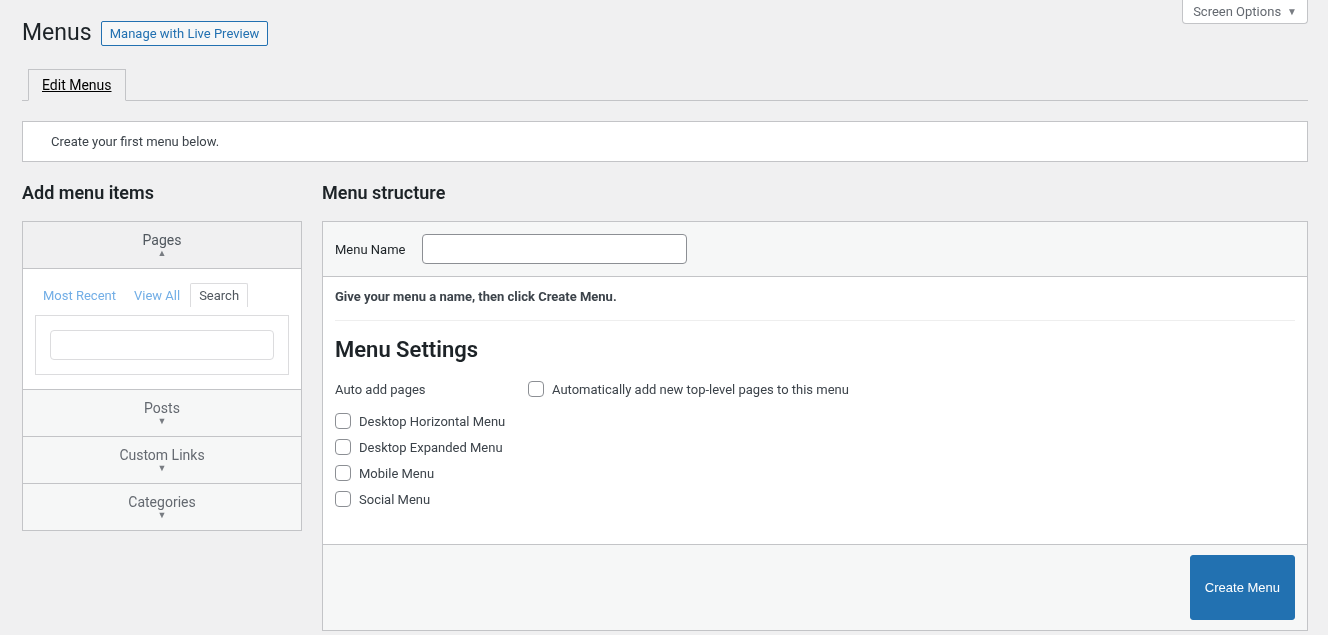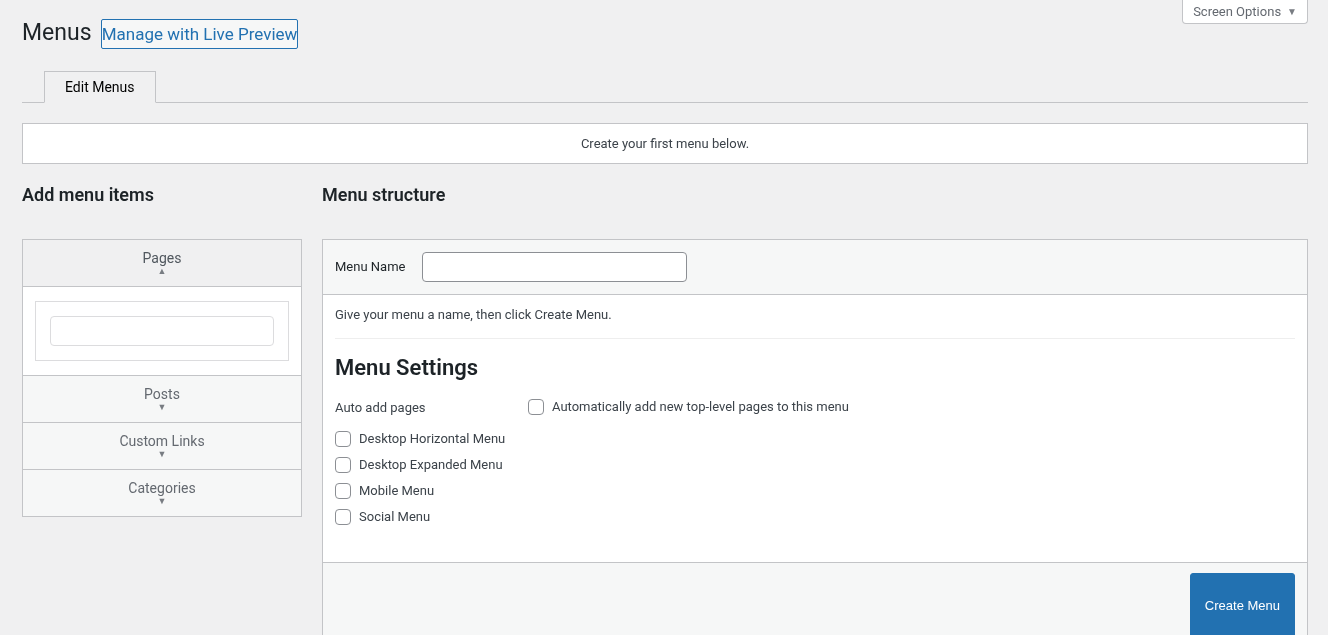--- a/index.html
+++ b/index.html
@@ -40,22 +40,22 @@
       font-size: 23px;
       font-weight: 400;
       color: #1d2327;
       display: inline-block;
       padding: 9px 0 4px 0;
       margin-top: 10px;
     }
     .title-action {
       display: inline-block;
       margin-left: 6px;
-      padding: 4px 0;
-      font-size: 17px;
+      padding: 4px 8px;
+      font-size: 13px;
       color: #2271b1;
       border: 1px solid #2271b1;
       border-radius: 2px;
       background: #f6f7f7;
       cursor: pointer;
       vertical-align: middle;
       position: relative;
       top: -3px;
     }
     .nav-tab-wrapper {
@@ -63,51 +63,51 @@
       margin-top: 18px;
       padding-left: 6px;
     }
     .nav-tab {
       display: inline-block;
       border: 1px solid #c3c4c7;
       border-bottom: none;
       background: #dcdcde;
       color: #50575e;
       font-size: 14px;
-      padding: 7px 20px;
-      margin-left: 16px;
+      padding: 7px 13px;
+      margin-left: 0;
       position: relative;
       top: 1px;
       cursor: pointer;
+      text-decoration: underline;
     }
     .nav-tab-active {
       background: #f0f0f1;
       border-bottom: 1px solid #f0f0f1;
       color: #000;
     }
     .notice {
       background: #fff;
       border: 1px solid #c3c4c7;
       margin: 20px 0;
       padding: 12px 28px;
       font-size: 13px;
       color: #3c434a;
-      text-align: center;
     }
     .columns {
       display: flex;
       gap: 20px;
     }
     .col-left { width: 280px; }
     .col-right { flex: 1; }
     h2.section-title {
       font-size: 18px;
       font-weight: 600;
       color: #1d2327;
-      margin-bottom: 34px;
+      margin-bottom: 18px;
     }
     .metabox-holder {
       border: 1px solid #c3c4c7;
     }
     .postbox-header {
       border-bottom: 1px solid #c3c4c7;
       background: #f6f7f7;
       padding: 10px 12px;
       display: flex;
       justify-content: space-between;
@@ -191,20 +191,21 @@
     .menu-edit-body {
       background: #fff;
       padding: 12px 12px 24px 12px;
     }
     .instruction {
       font-size: 13px;
       color: #3c434a;
       padding-bottom: 16px;
       border-bottom: 1px solid #eee;
       margin-bottom: 16px;
+      font-weight: bold;
     }
     h3.settings-title {
       font-size: 22px;
       font-weight: 600;
       color: #1d2327;
       margin-bottom: 16px;
     }
     .settings-row {
       display: flex;
       font-size: 13px;
@@ -273,20 +274,25 @@
   <div class="columns">
     <div class="col-left">
       <h2 class="section-title">Add menu items</h2>
 
       <div class="metabox-holder">
         <div class="postbox-header open">
           <span class="title">Pages</span>
           <span class="arrow">▲</span>
         </div>
         <div class="postbox-body">
+          <div class="pages-tabs">
+            <a class="inactive-light">Most Recent</a>
+            <a class="inactive-light">View All</a>
+            <a class="current">Search</a>
+          </div>
           <div class="search-box-outer">
             <input type="text" style="">
           </div>
         </div>
 
         <div class="postbox-header">
           <span class="title">Posts</span>
           <span class="arrow">▼</span>
         </div>
         <div class="postbox-header">

